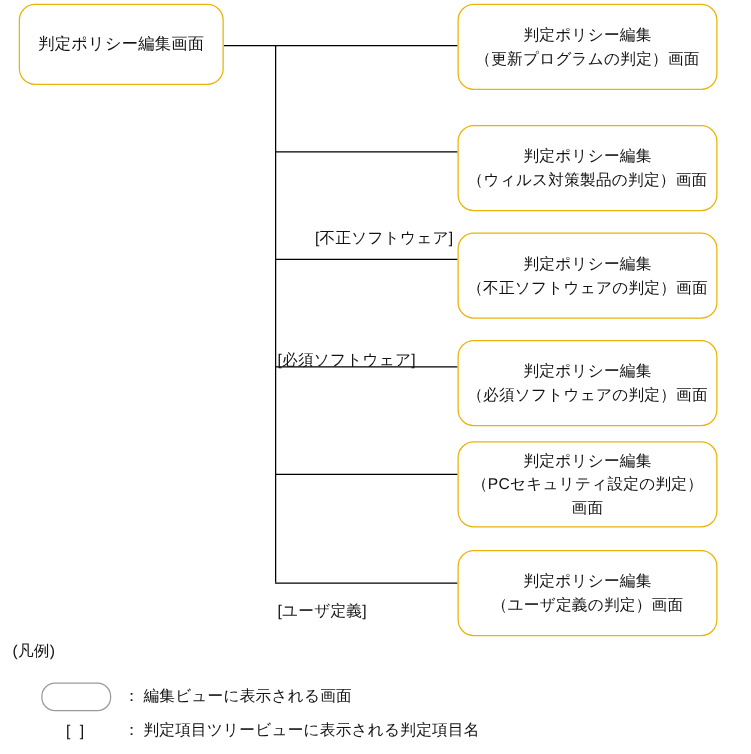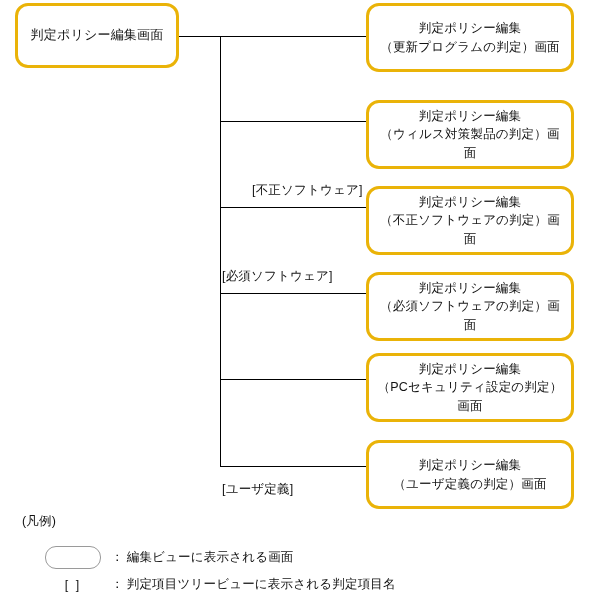--- a/index.html
+++ b/index.html
@@ -21,21 +21,21 @@
     left: 0;
     top: 0;
     width: 601px;
     height: 603px;
   }
 
   
   .node {
     position: absolute;
     box-sizing: border-box;
-    border: 3px solid #eab308;
+    border: 1px solid #eab308;
     border-radius: 13px;
     background: #ffffff;
     display: flex;
     align-items: center;
     justify-content: center;
     text-align: center;
     line-height: 1.45;
     font-size: 12.5px;
     color: #121212;
     letter-spacing: 0.2px;
@@ -79,21 +79,21 @@
     font-size: 12.5px;
     color: #121212;
     white-space: nowrap;
     letter-spacing: 0.2px;
     z-index: 2;
   }
 
   
   #legend {
     position: absolute;
-    left: 12px;
+    left: 0;
     top: 506px;
     width: 487px;
     height: 97px;
   }
   .legend-title {
     position: absolute;
     left: 10px;
     top: 7px;
     font-size: 12.5px;
     color: #121212;
@@ -160,21 +160,21 @@
 （ウィルス対策製品の判定）画面</span>
   </div>
 
   <div class="branch-label" style="top:182px;margin-left:30px;">[不正ソフトウェア]</div>
   <div class="line line-h" style="left:220px; top:207px; width:146px;"></div>
   <div class="node node-leaf" style="top:186px;">
     <span class="node-text">判定ポリシー編集
 （不正ソフトウェアの判定）画面</span>
   </div>
 
-  <div class="branch-label" style="top:268px;">[必須ソフトウェア]</div>
+  <div class="branch-label" style="top:280px;">[必須ソフトウェア]</div>
   <div class="line line-h" style="left:220px; top:293px; width:146px;"></div>
   <div class="node node-leaf" style="top:272px;">
     <span class="node-text">判定ポリシー編集
 （必須ソフトウェアの判定）画面</span>
   </div>
 
   <div class="line line-h" style="left:220px; top:379px; width:146px;"></div>
   <div class="node node-leaf" style="top:353px;">
     <span class="node-text">判定ポリシー編集
 （PCセキュリティ設定の判定）画面</span>

